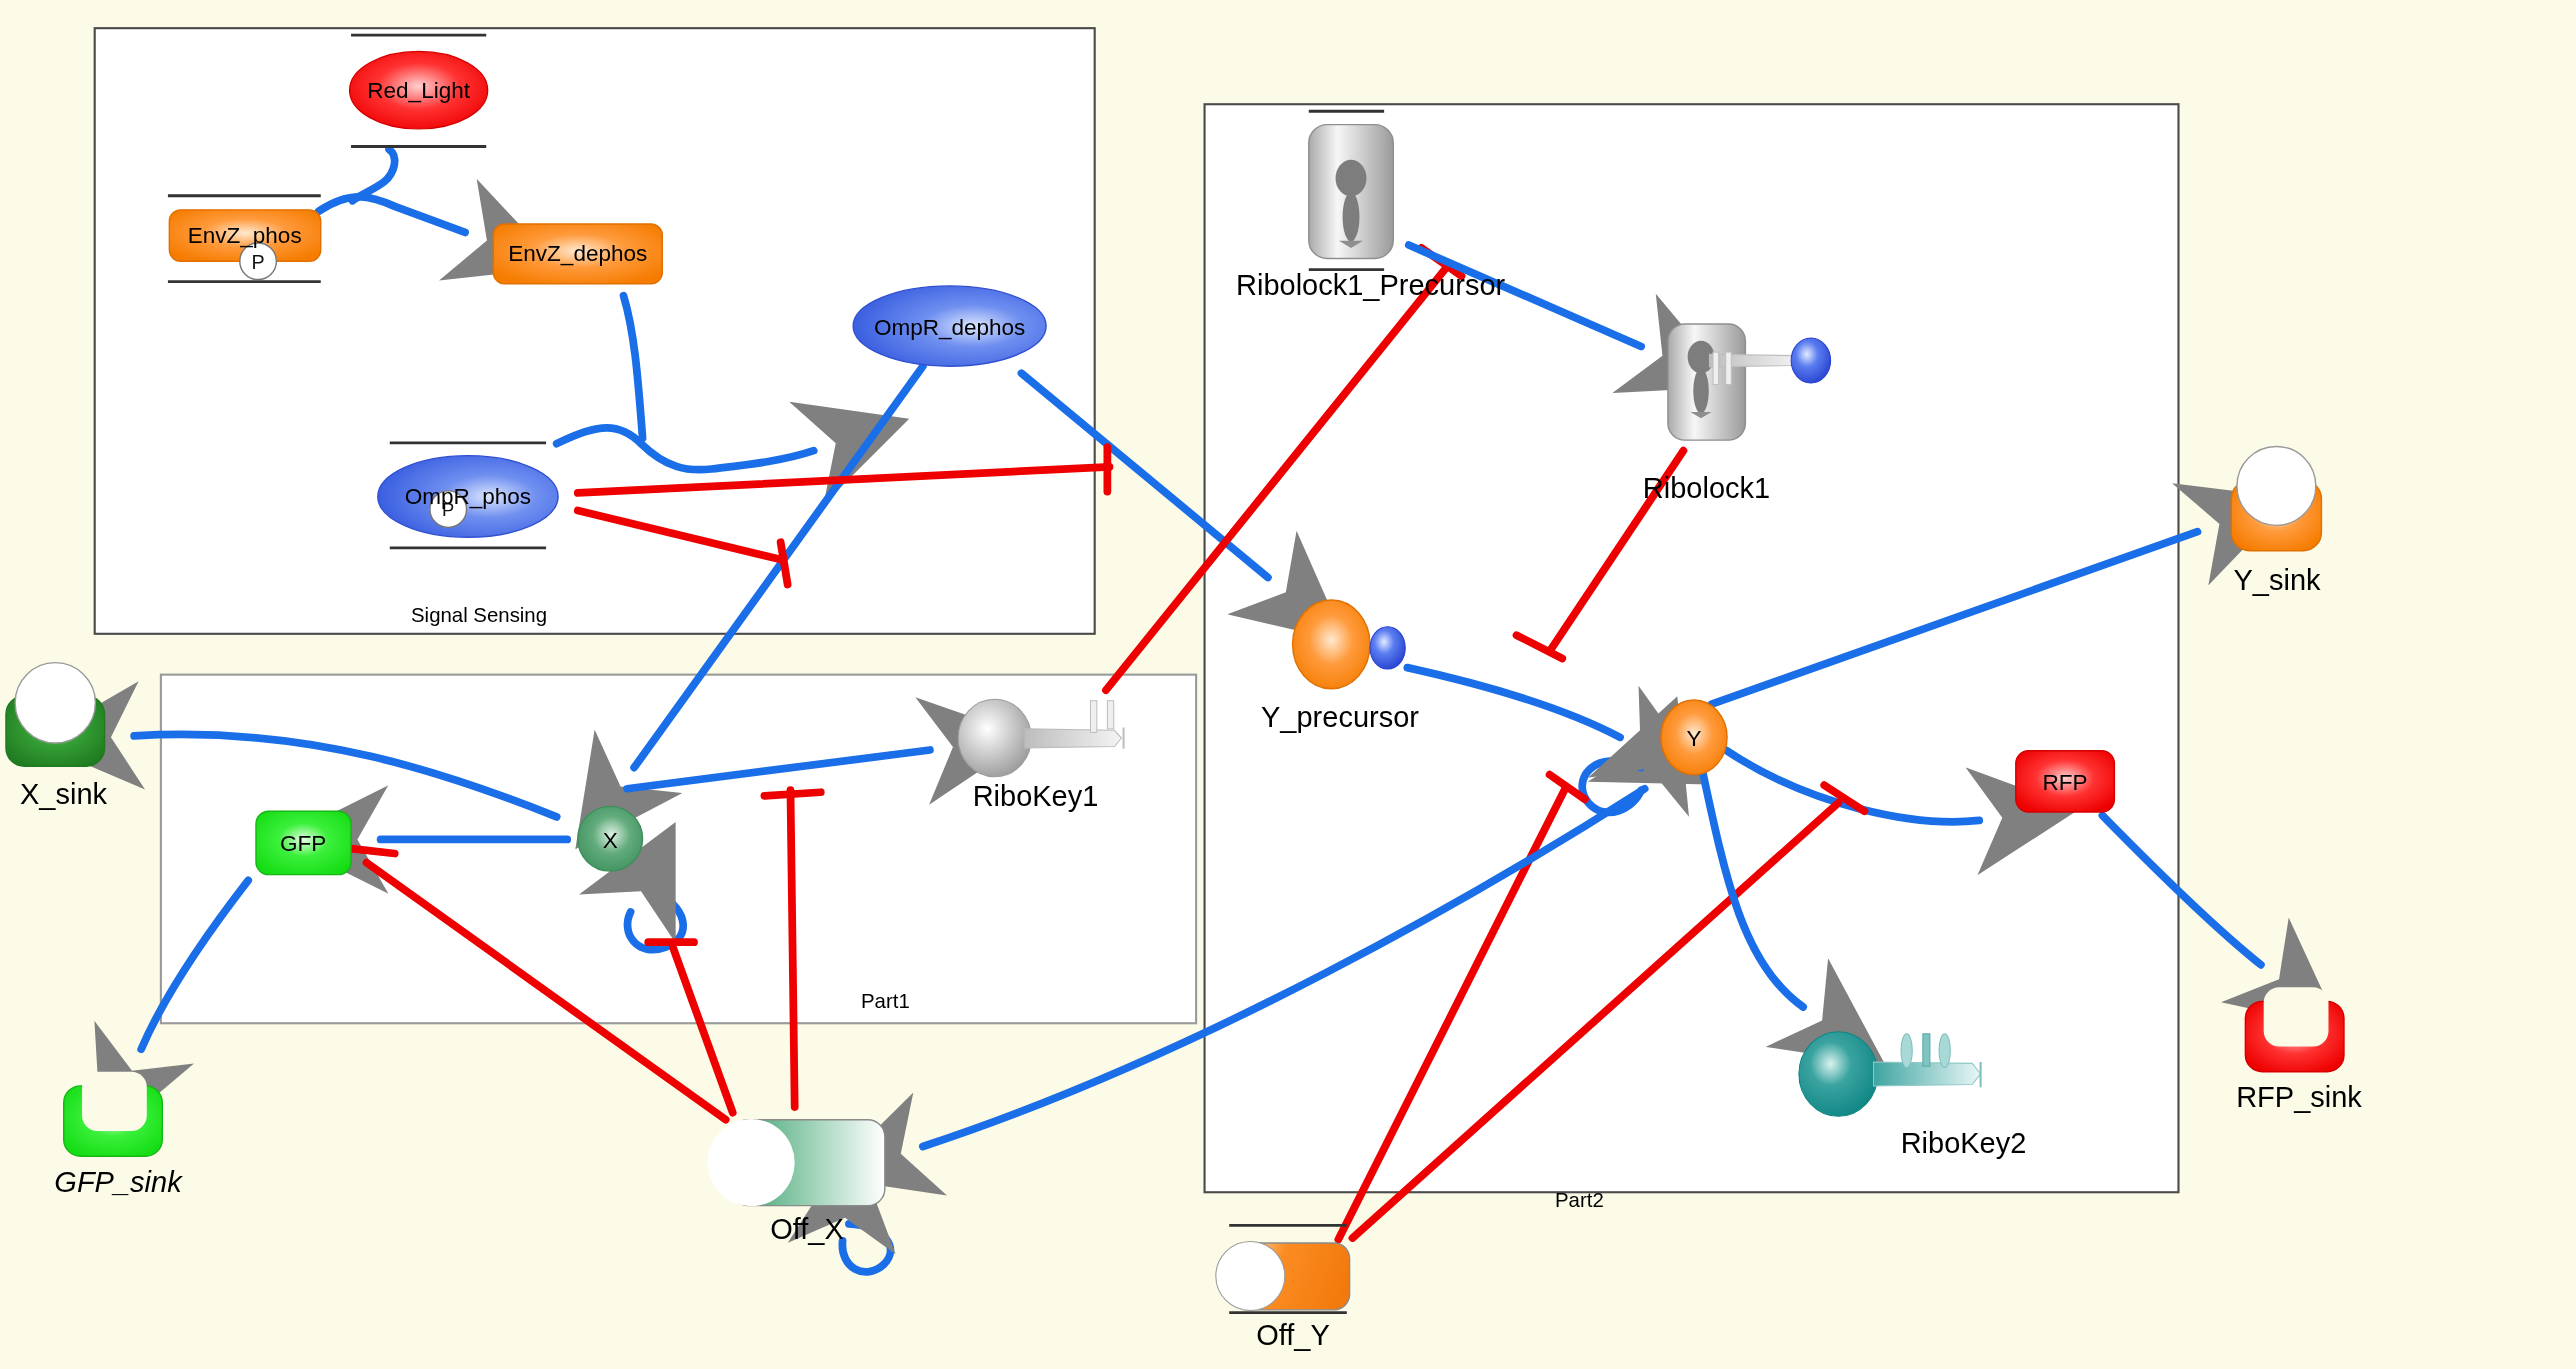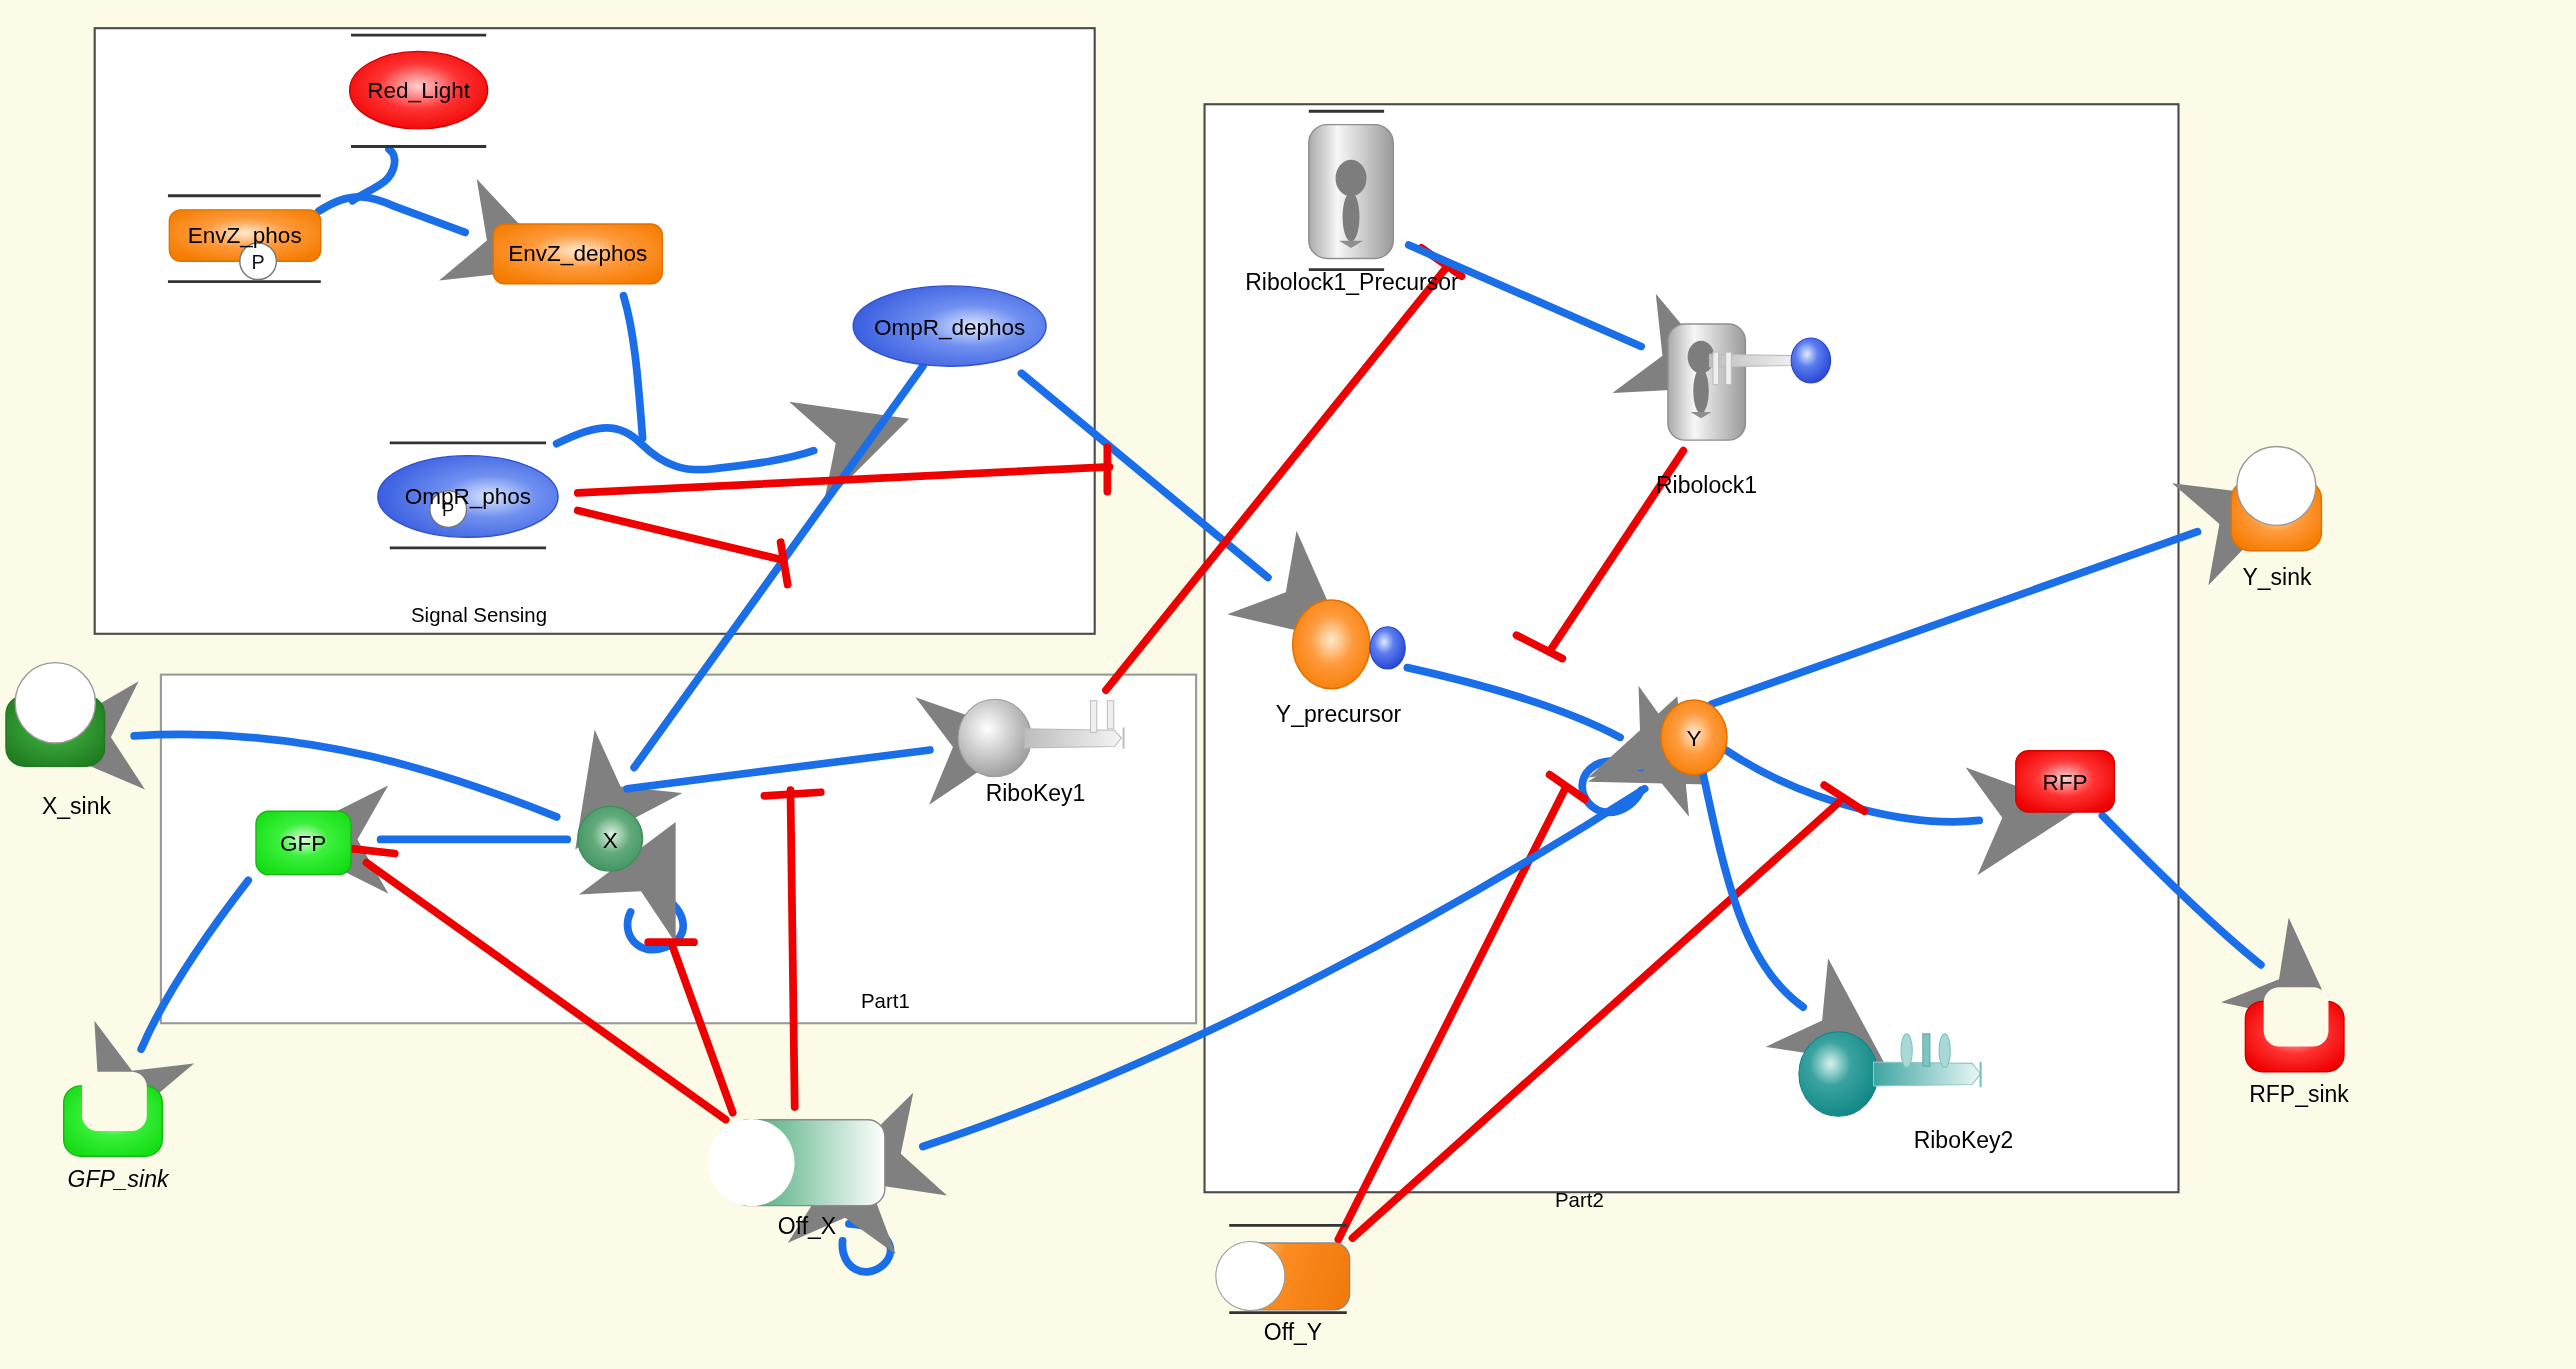--- a/index.html
+++ b/index.html
@@ -22,21 +22,21 @@
   }
   svg.layer {
     position: absolute;
     left: 0; top: 0;
     width: 2576px;
     height: 1369px;
     pointer-events: none;
   }
   .node-label-ext {
     position: absolute;
-    font-size: 23px;
+    font-size: 29px;
     color: #000;
     white-space: nowrap;
     text-align: center;
     font-family: "Liberation Sans", sans-serif;
   }
   .compart-label {
     position: absolute;
     font-size: 20.4px;
     color: #000;
     white-space: nowrap;
@@ -337,21 +337,21 @@
     <text x="430" y="1209" text-anchor="middle" font-size="32" font-family="Liberation Sans, sans-serif" fill="#000">GFP</text>
   </svg>
 
   <div class="node-label-ext" style="left:1236px; top:269px; width:232px;">Ribolock1_Precursor</div>
   <div class="node-label-ext" style="left:1629px; top:444px; width:155px;margin-top:28px;">Ribolock1</div>
   <div class="node-label-ext" style="left:1261px; top:701px; width:155px;">Y_precursor</div>
   <div class="node-label-ext" style="left:2219px; top:564px; width:116px;">Y_sink</div>
   <div class="node-label-ext" style="left:2232px; top:1081px; width:134px;">RFP_sink</div>
   <div class="node-label-ext" style="left:1888px; top:1127px; width:151px;">RiboKey2</div>
   <div class="node-label-ext" style="left:965px; top:780px; width:141px;">RiboKey1</div>
-  <div class="node-label-ext" style="left:20px; top:778px; width:113px;margin-top:15px;">X_sink</div>
+  <div class="node-label-ext" style="left:7px; top:778px; width:113px;">X_sink</div>
   <div class="node-label-ext" style="left:51px; top:1166px; width:134px;font-style:italic;">GFP_sink</div>
   <div class="node-label-ext" style="left:754px; top:1213px; width:106px;">Off_X</div>
   <div class="node-label-ext" style="left:1240px; top:1319px; width:106px;">Off_Y</div>
 
   <div class="compart-label" style="left:383px; top:604px;">Signal Sensing</div>
   <div class="compart-label" style="left:833px; top:990px;">Part1</div>
   <div class="compart-label" style="left:1527px; top:1189px;">Part2</div>
 
 </div>
 

